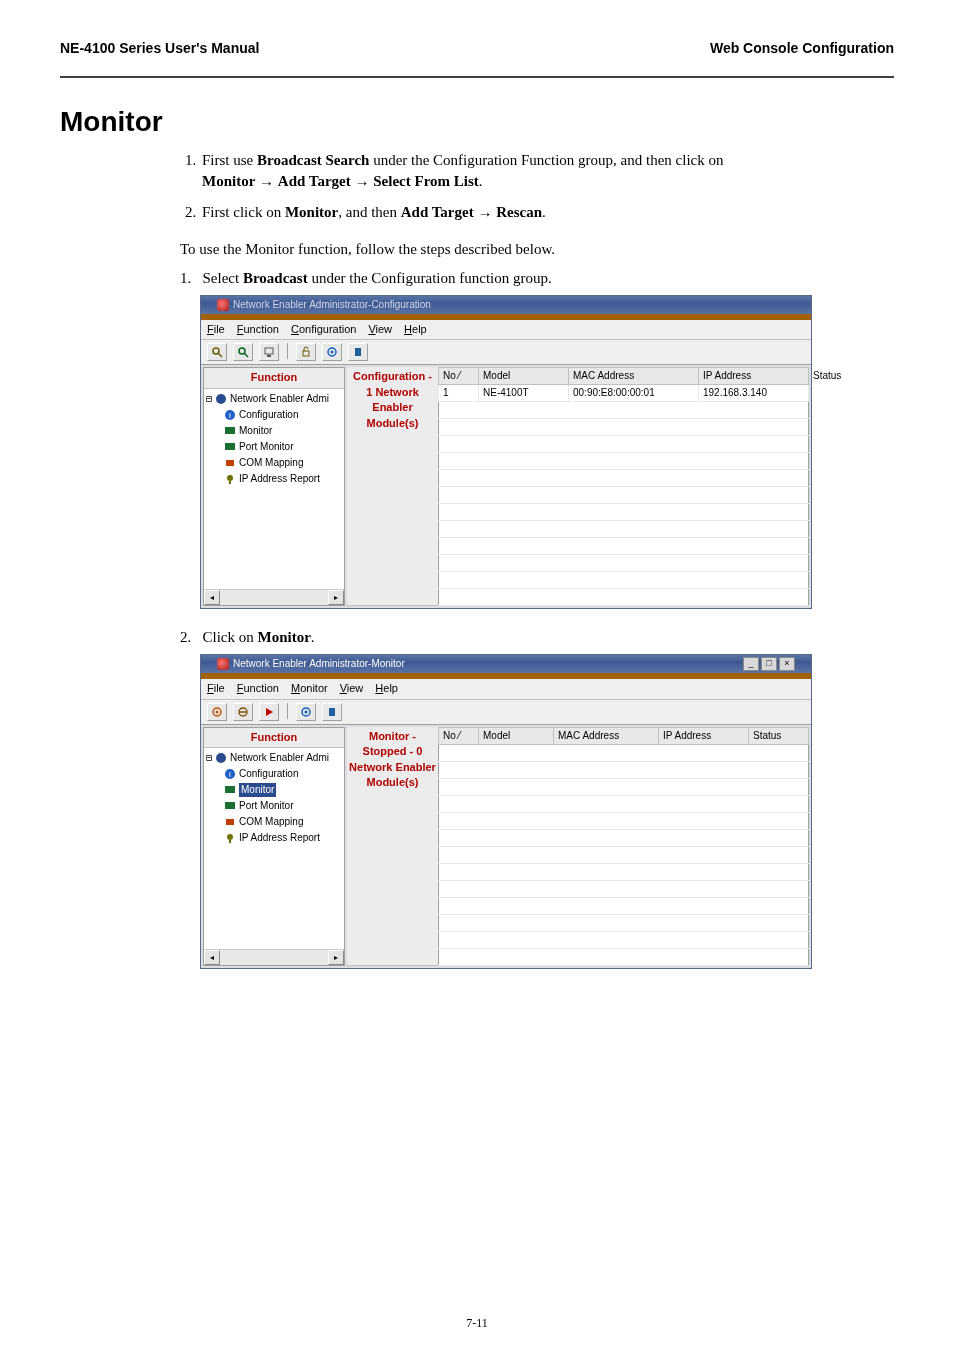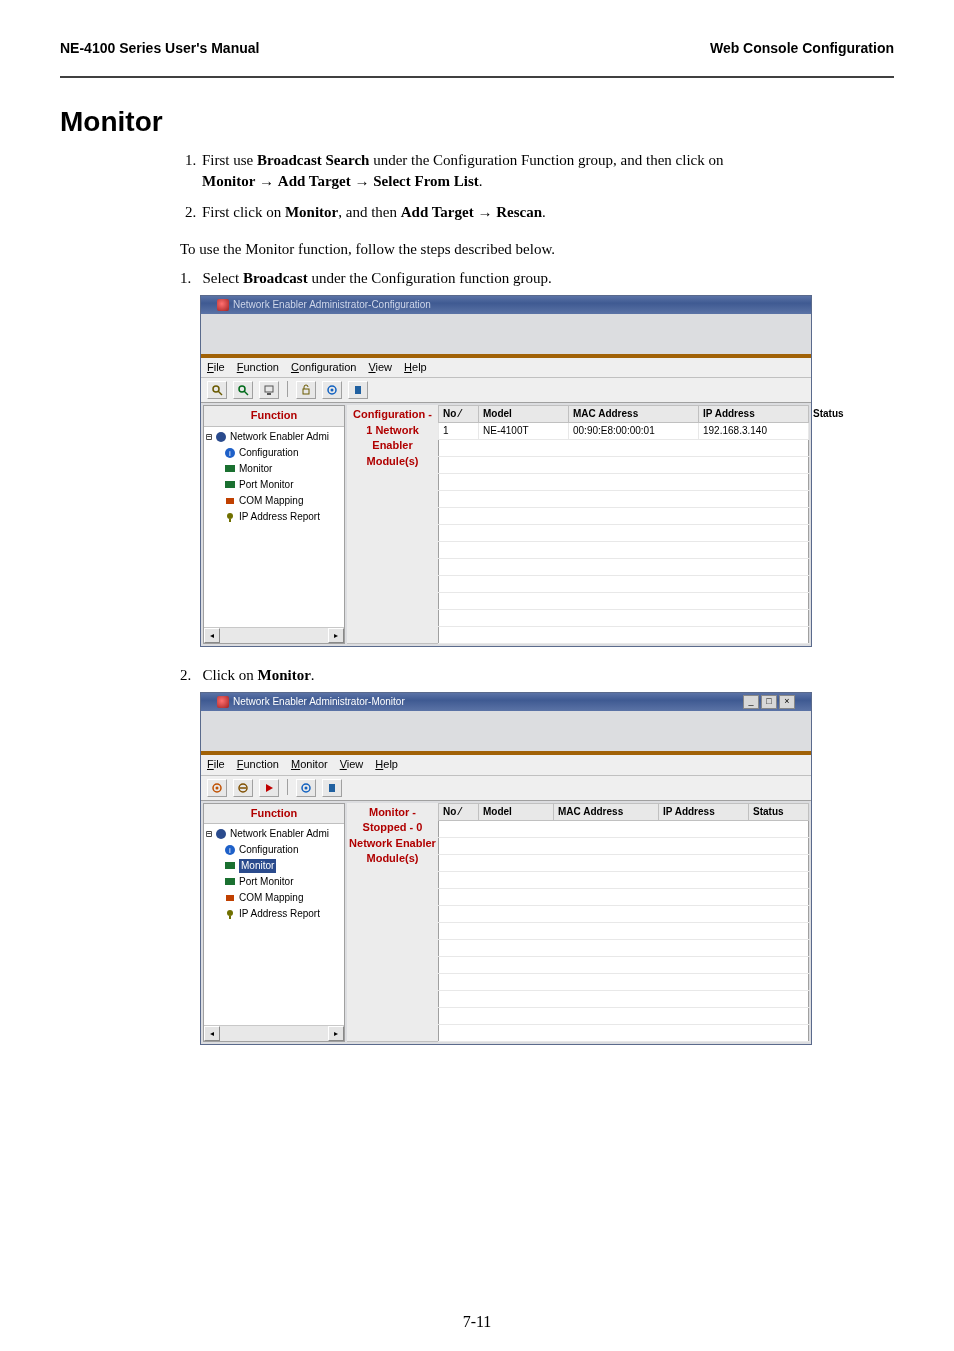--- a/index.html
+++ b/index.html
@@ -69,21 +69,21 @@
     border-radius: 2px;
   }
   .titlebar .spacer { flex:1; }
   .titlebar .win-btns { display:flex; gap:2px; }
   .titlebar .win-btn {
     width:14px; height:12px; background:#d8d8d8; border:1px solid #888;
     font-size:9px; line-height:10px; text-align:center; color:#000;
   }
   .menubar {
     display:flex; gap:12px; background:#efefef; padding:2px 6px;
-    border-top:4px solid #a16207; border-bottom:1px solid #c0c0c0;margin-top:40px;
+    border-top:6px solid #a16207; border-bottom:1px solid #c0c0c0;
   }
   .menubar span u { text-decoration: underline; }
   .toolbar {
     display:flex; gap:6px; padding:3px 6px;
     background:#efefef; border-bottom:1px solid #a0a0a0;
   }
   .tb-btn {
     width:18px; height:16px; background:#e8e8e8;
     border-top:1px solid #fff; border-left:1px solid #fff;
     border-bottom:1px solid #a0a0a0; border-right:1px solid #a0a0a0;
@@ -117,30 +117,30 @@
     border-bottom:1px solid #888; border-right:1px solid #888;
     display:flex; align-items:center; justify-content:center; font-size:8px;
   }
   .main-pane { flex:1; margin:2px 2px 2px 0; display:flex; flex-direction:row; }
   .main-header { background:#ececec; color:#b00000; font-weight:bold; }
   table.grid {
     width:100%; border-collapse:collapse; background:#fff;
     border:1px solid #a0a0a0; flex:1; table-layout:fixed;
   }
   table.grid th {
-    background:#e8e8e8; font-weight:bold; font-size:10px;
+    background:#e8e8e8; font-weight:normal; font-size:10px;
     border:1px solid #c0c0c0; padding:1px 4px; text-align:left; height:14px;
   }
   table.grid td {
     border:1px solid #e8e8e8; padding:1px 4px; font-size:10px; height:14px;
   }
   table.grid tr.empty td { border-left:none; border-right:none; }
   .page-num {
     position:absolute; bottom:20px; left:0; right:0; text-align:center;
-    font-size:16px; font-family:"Times New Roman", serif;
+    font-size:12px; font-family:"Times New Roman", serif;
   }
   .ico-globe { fill:#2a4b8d; }
   .ico-info { fill:#1e60c8; }
   .ico-mon  { fill:#1a7030; }
   .ico-com  { fill:#c04000; }
   .ico-ip   { fill:#707000; }
   .toolbar .sep {
     width:1px; height:16px; background:#a0a0a0; margin:0 2px;
   }
 </style>

